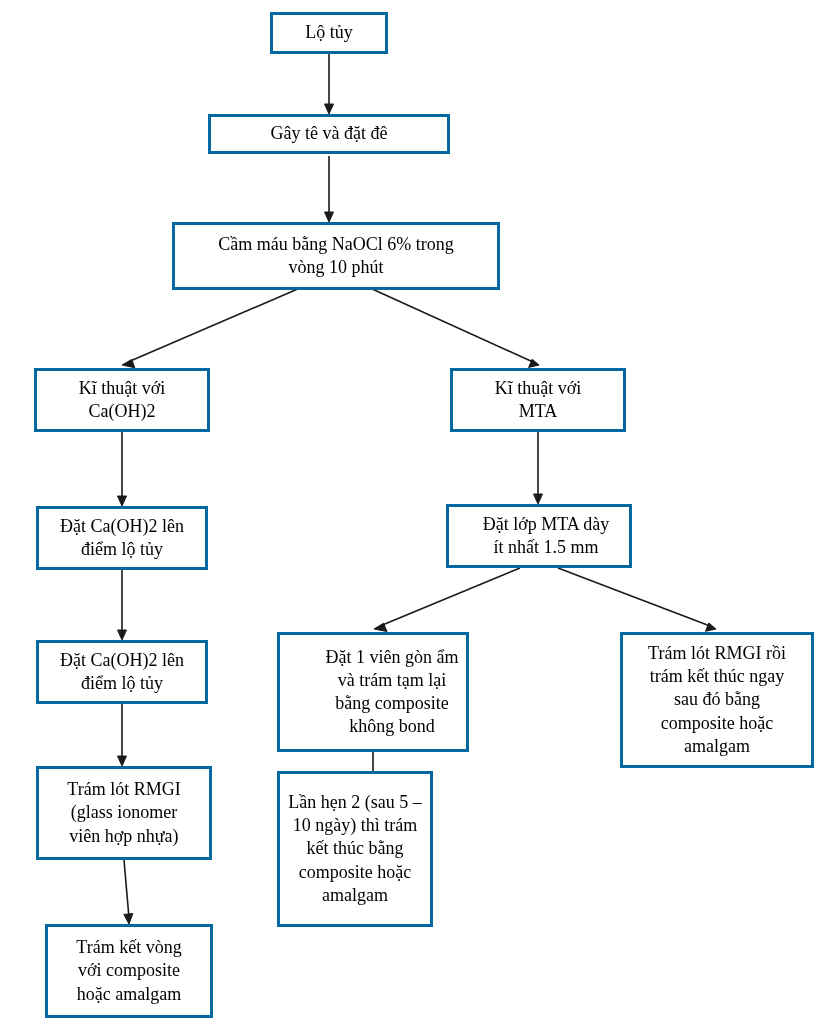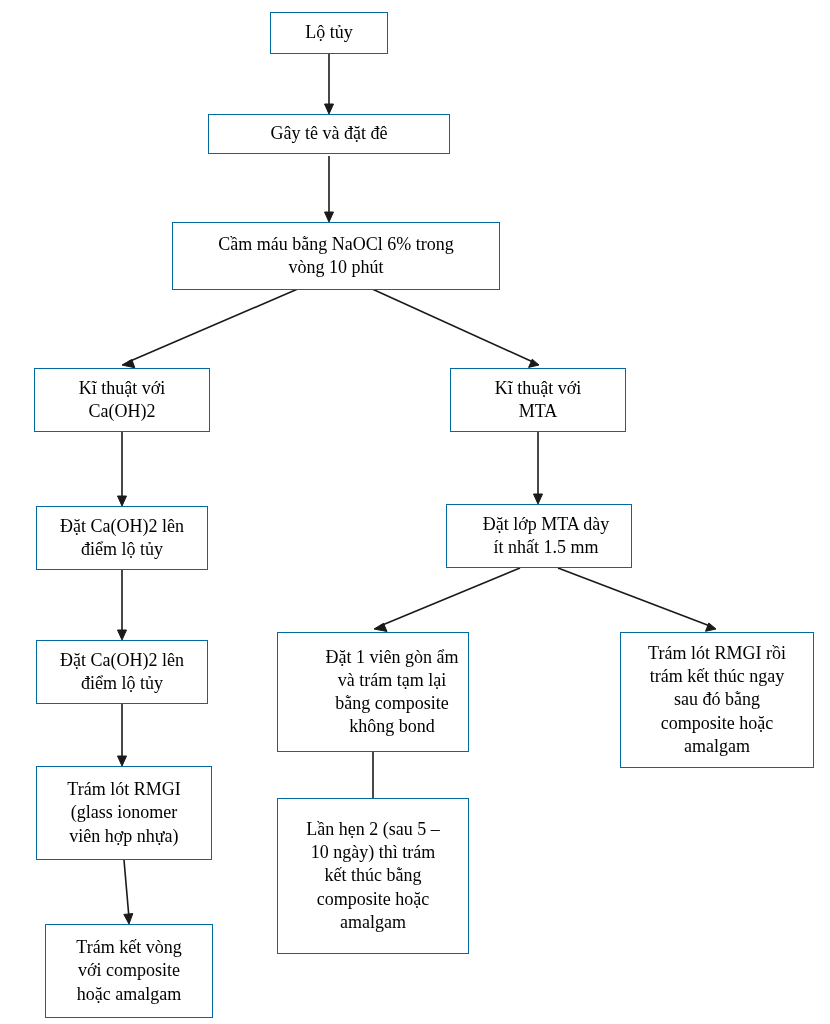--- a/index.html
+++ b/index.html
@@ -14,21 +14,21 @@
   #flowchart {
     position: relative;
     width: 830px;
     height: 1024px;
     overflow: hidden;
     background: #ffffff;
   }
   .node {
     position: absolute;
     box-sizing: border-box;
-    border: 1px solid #0369a1;
+    border: 3px solid #0369a1;
     background: #ffffff;
     display: flex;
     align-items: center;
     justify-content: center;
     text-align: center;
     font-size: 18px;
     line-height: 1.28;
     padding: 4px 6px;
     white-space: pre-line;
     z-index: 2;
@@ -94,21 +94,21 @@
 bằng composite
 không bond</div>
       <div class="node" style="left: 620px; top: 632px; width: 194px; height: 136px;">Trám lót RMGI rồi
 trám kết thúc ngay
 sau đó bằng
 composite hoặc
 amalgam</div>
       <div class="node" style="left: 36px; top: 766px; width: 176px; height: 94px;">Trám lót RMGI
 (glass ionomer
 viên hợp nhựa)</div>
-      <div class="node" style="left: 277px; top: 798px; width: 192px; height: 156px;">Lần hẹn 2 (sau 5 –
+      <div class="node" style="left: 277px; top: 771px; width: 156px; height: 156px;">Lần hẹn 2 (sau 5 –
 10 ngày) thì trám
 kết thúc bằng
 composite hoặc
 amalgam</div>
       <div class="node" style="left: 45px; top: 924px; width: 168px; height: 94px;">Trám kết vòng
 với composite
 hoặc amalgam</div>
     </div>
 </div>
 

